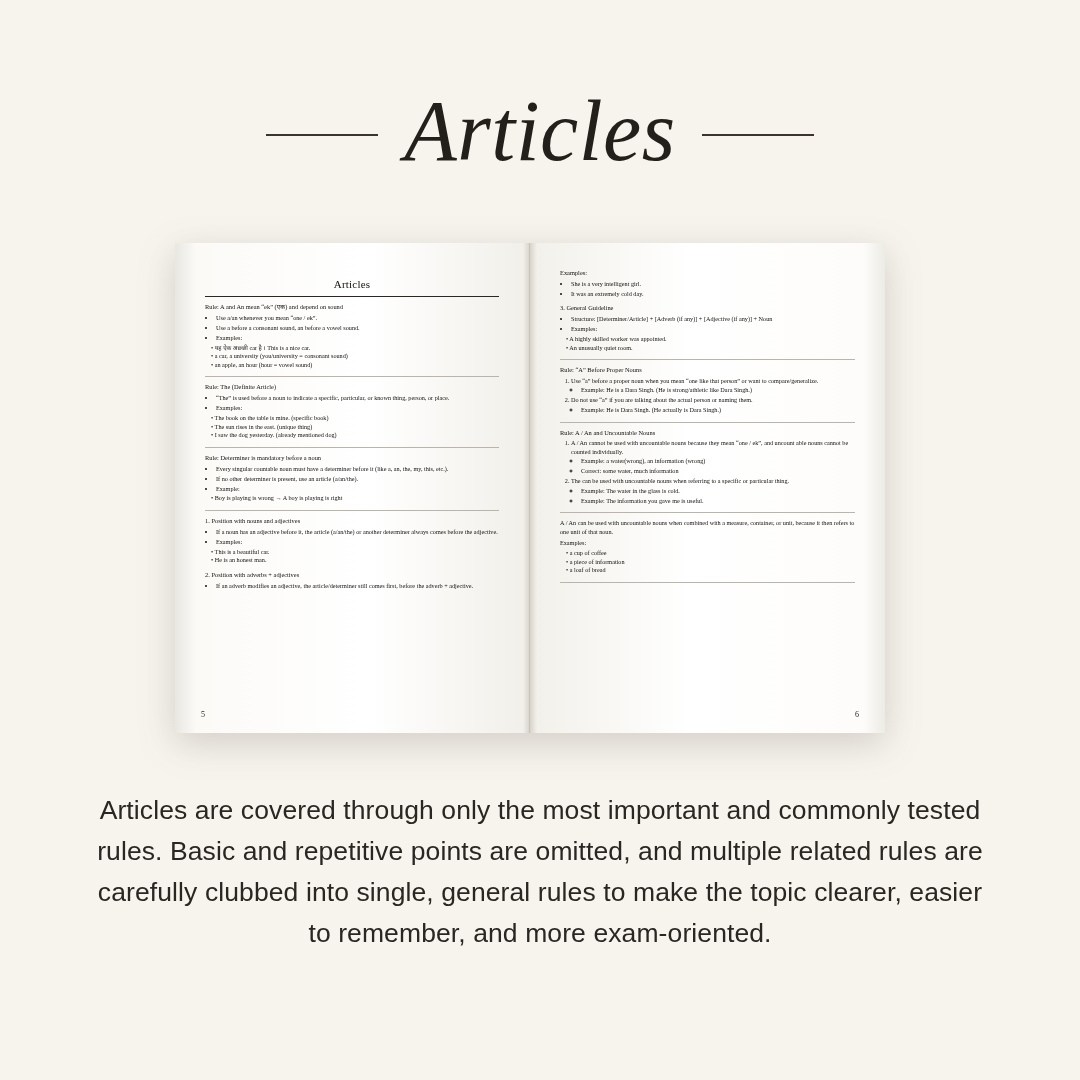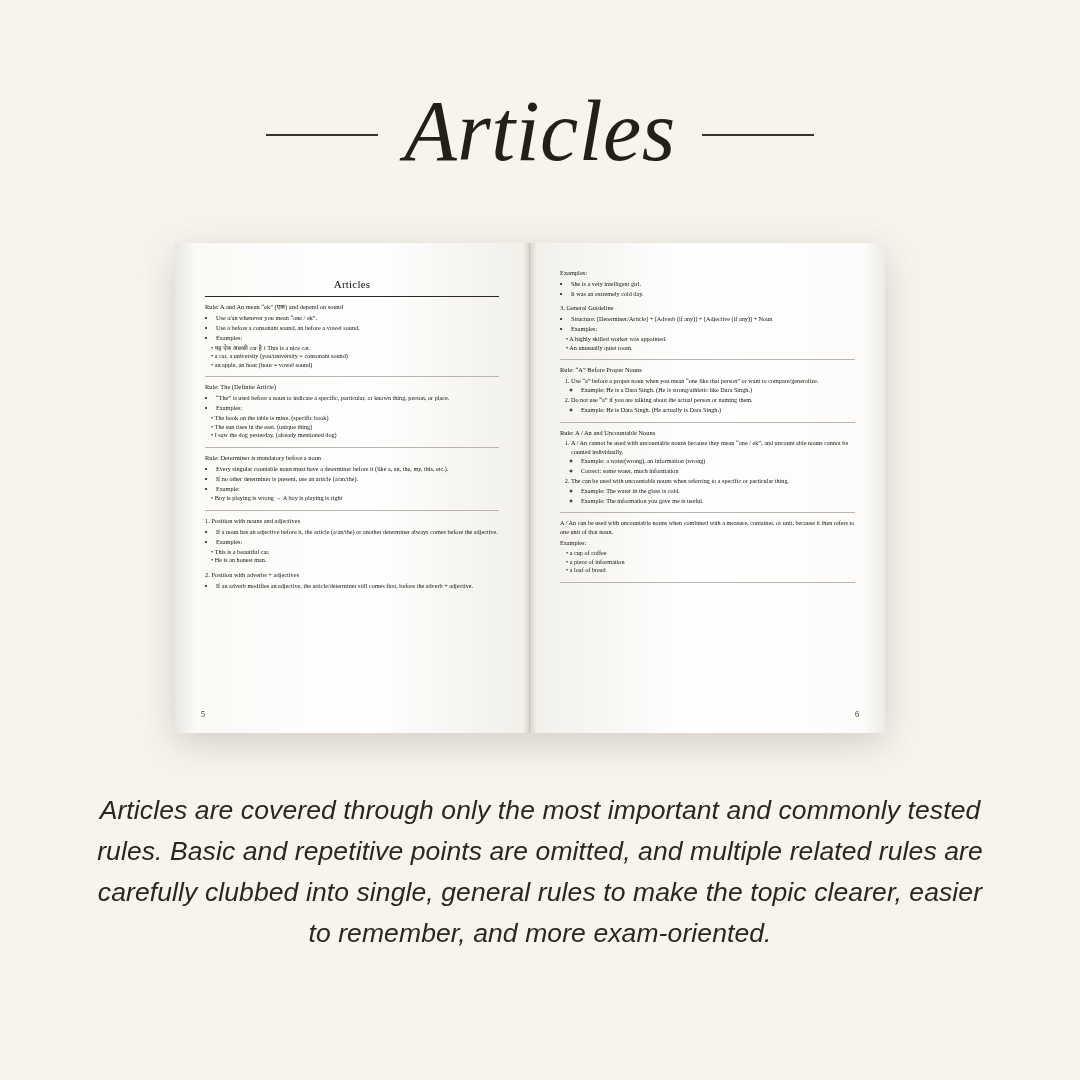--- a/index.html
+++ b/index.html
@@ -111,21 +111,20 @@
     color: #2a2722;
   }
   .page-num.left { left: 26px; }
   .page-num.right { right: 26px; }
 
   
   .caption {
     position: absolute;
     top: 790px; left: 90px; width: 900px;
     text-align: center;
-    font-style: italic;
     font-size: 26.5px;
     line-height: 1.55;
     color: #2a2622;
     letter-spacing: 0.1px;
   }
 </style>
 </head>
 <body>
 
 <div class="page">

